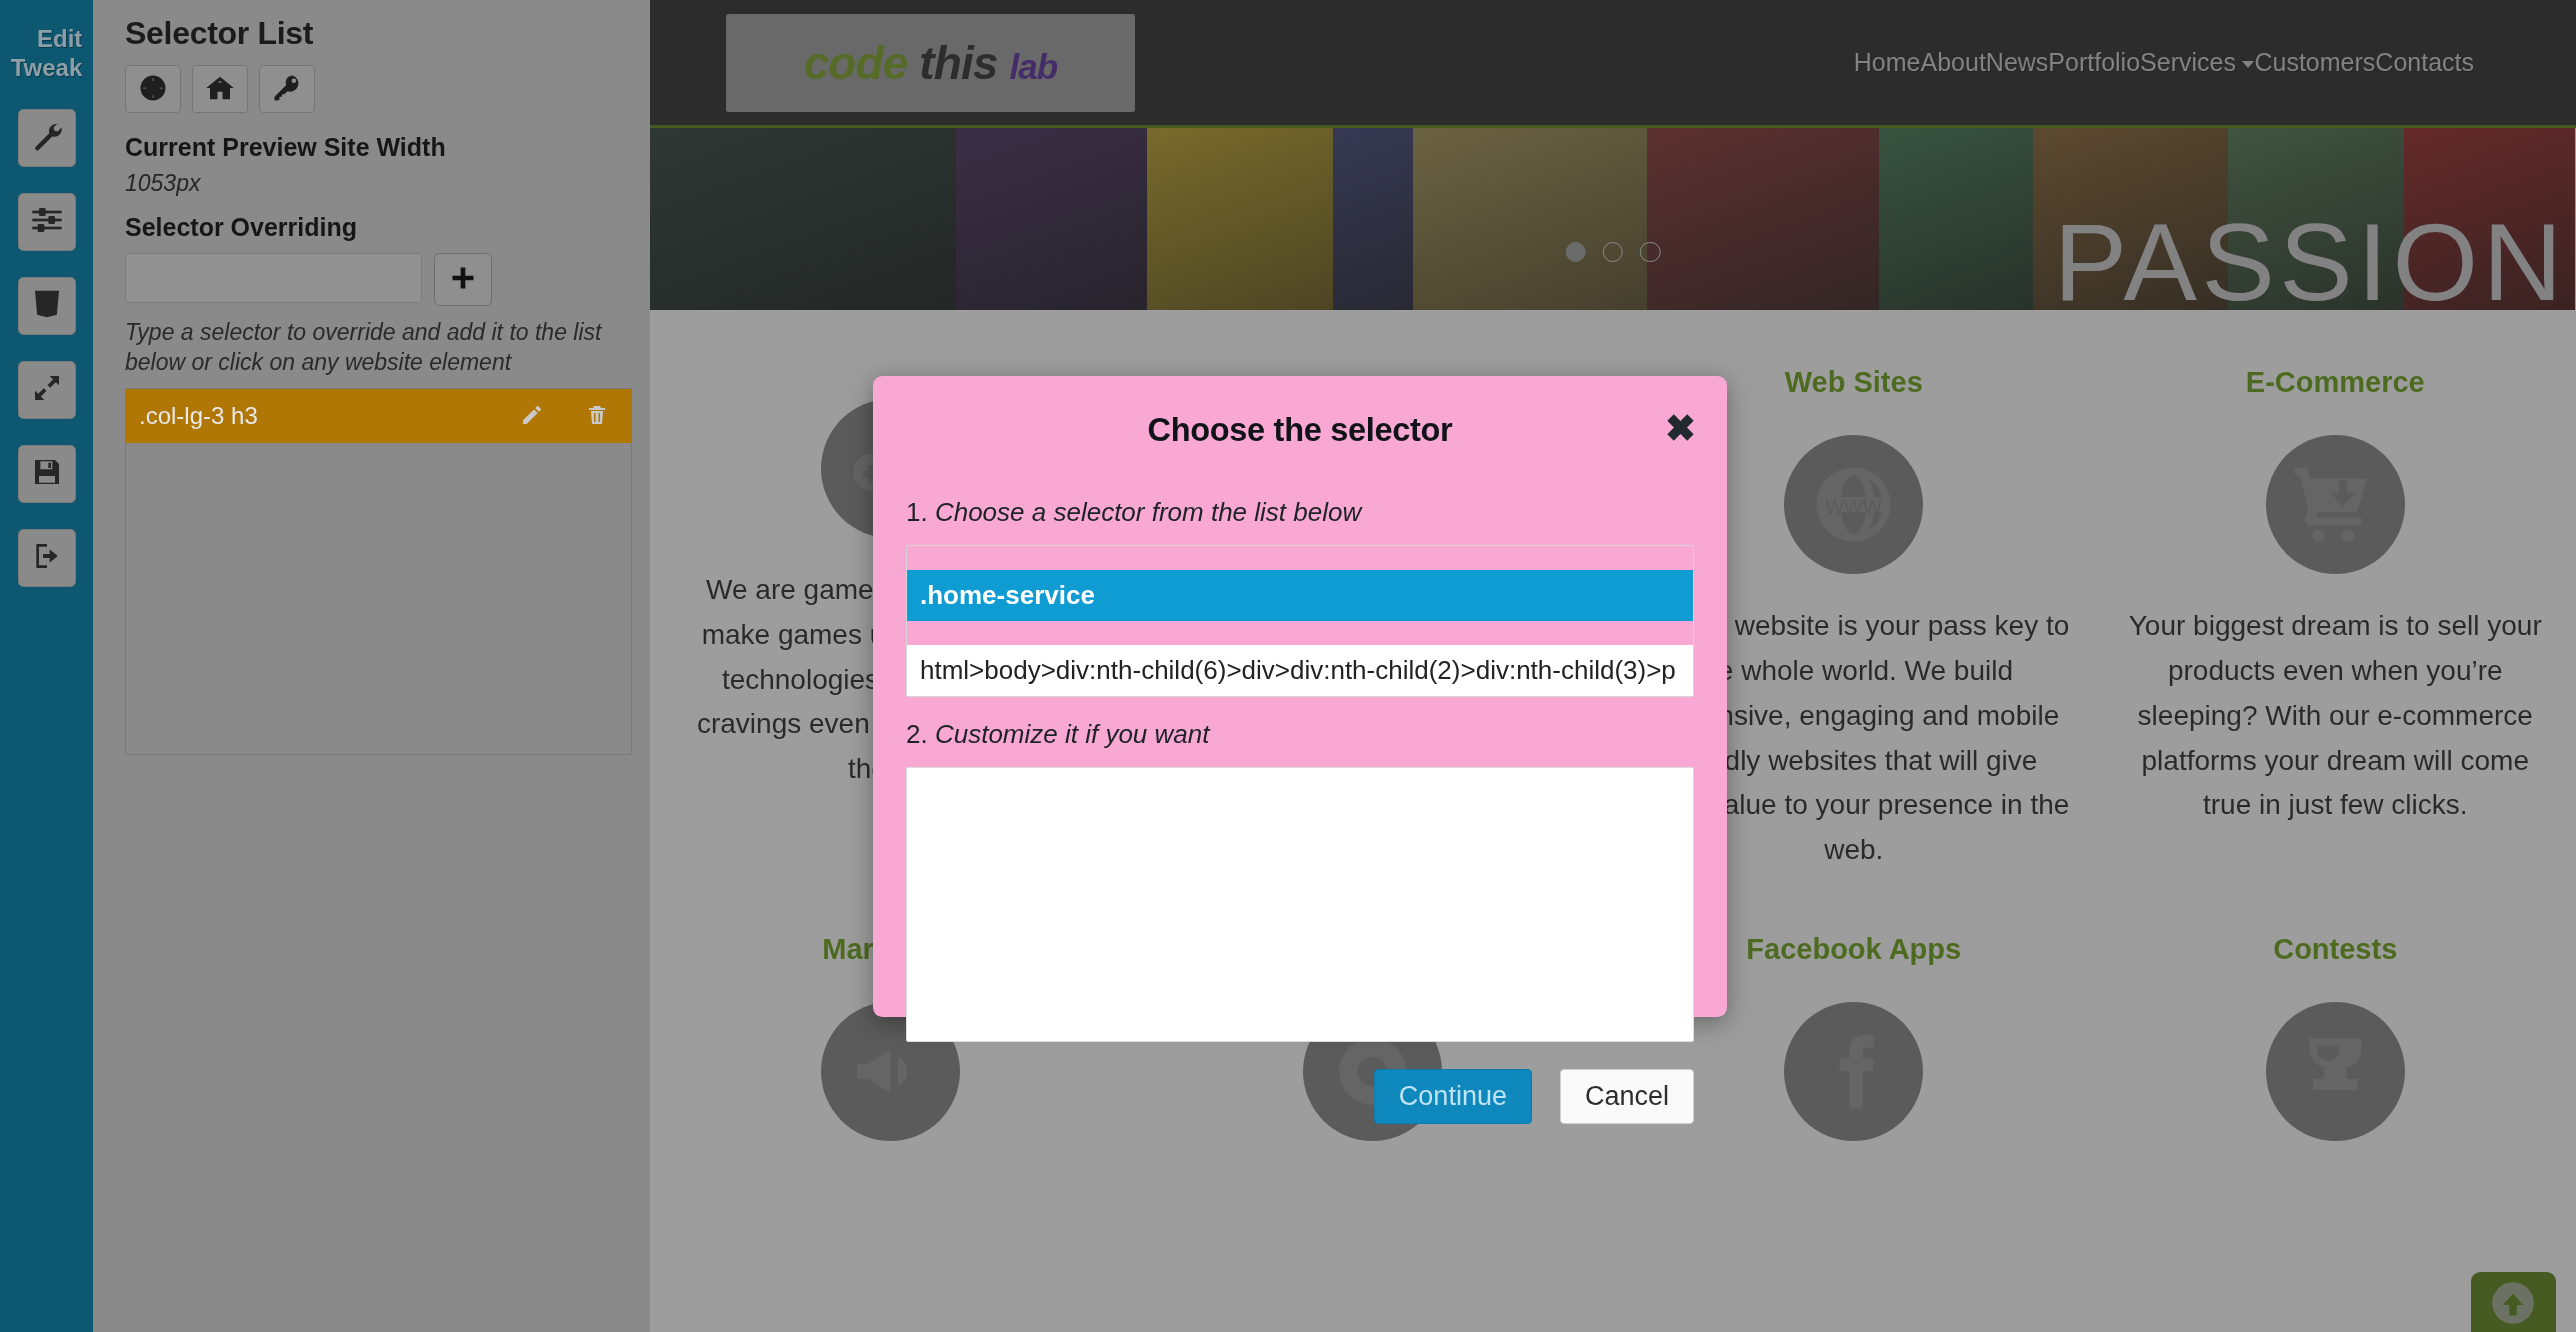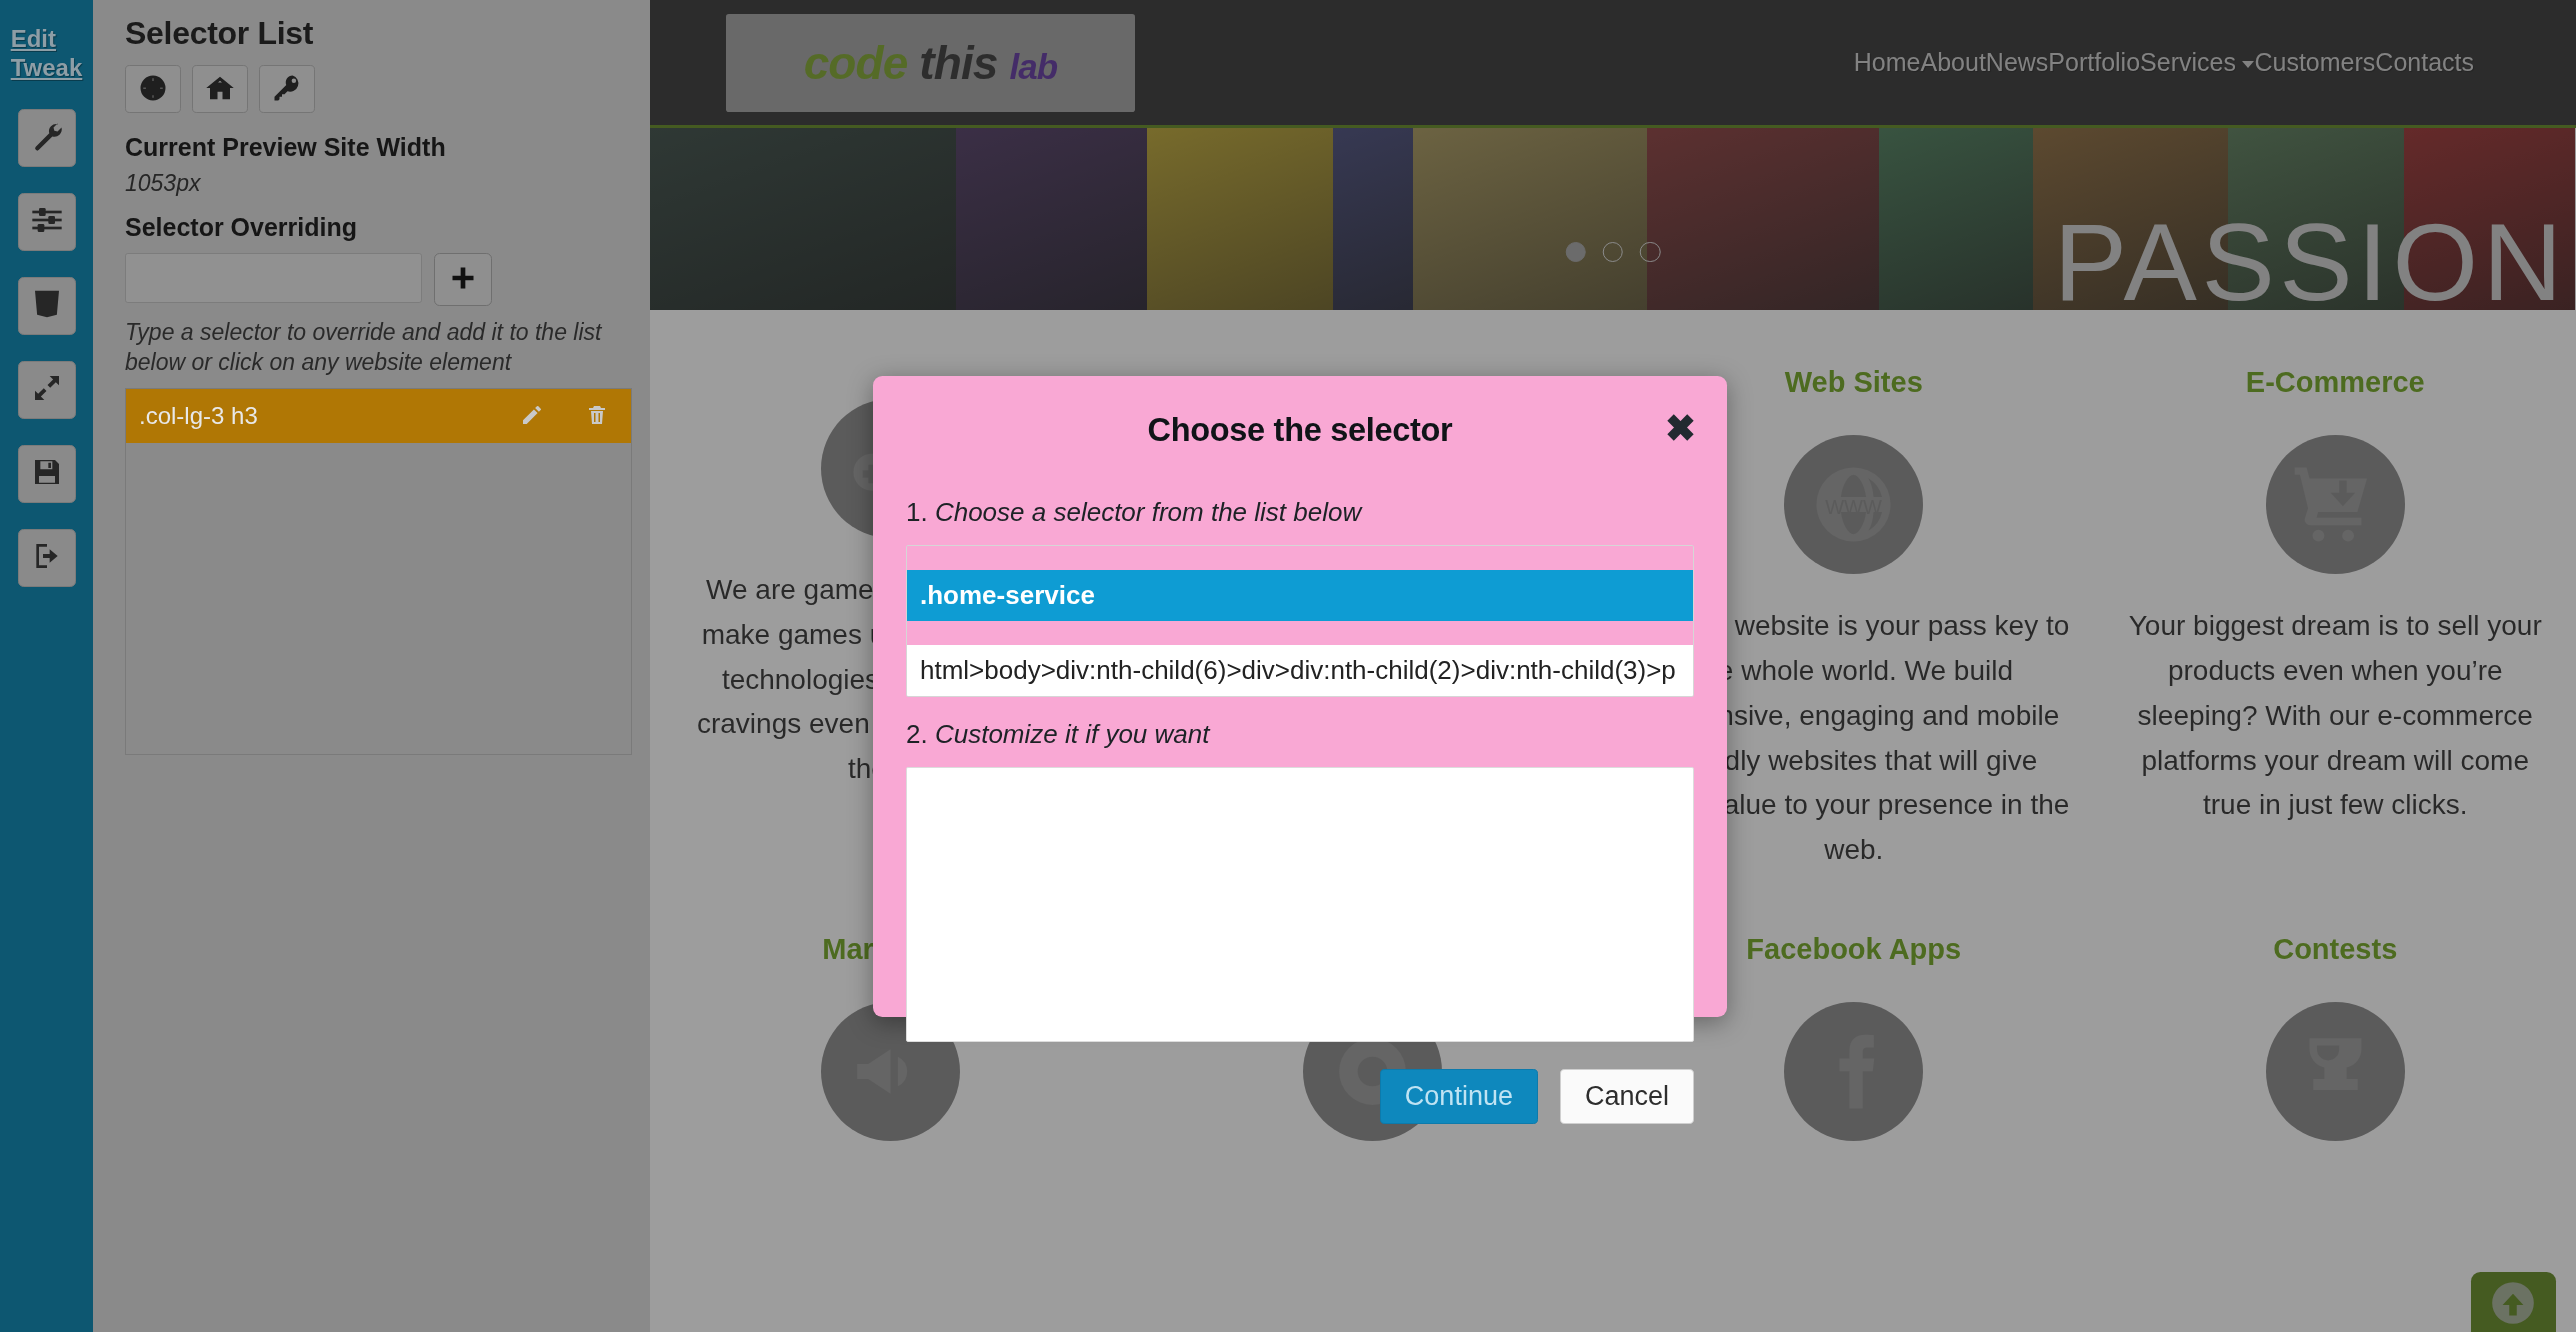--- a/index.html
+++ b/index.html
@@ -15,23 +15,22 @@
   .rail {
     position: absolute; left: 0; top: 0;
     width: 93px; height: 1333px;
     background: #0d5771;
     display: flex; flex-direction: column; align-items: center;
   }
   .rail-title {
     margin-top: 24px;
     color: #8e9ea6;
     font-size: 24px; font-weight: bold; line-height: 1.22;
-    text-align: left;
+    text-align: right;
     text-shadow: 0.9px 0.9px 0.9px rgba(0,0,0,0.35);
-    text-decoration: underline;
   }
   .rail-btns { margin-top: 26px; display: flex; flex-direction: column; gap: 26px; }
   .rail-btn {
     width: 58px; height: 58px;
     background: #8a8a8a;
     border: 0.9px solid #7b7b7b;
     border-radius: 5.6px;
     display: flex; align-items: center; justify-content: center;
     cursor: pointer;
   }
@@ -195,21 +194,21 @@
     white-space: nowrap; overflow: hidden; margin-top: 24px;
   }
   .sel-opt.sel { background: #0e9cd3; color: #fff; font-weight: bold; }
   .custom-area {
     width: 100%; height: 275px;
     border: 0.9px solid #dcdcdc; border-radius: 1.9px;
     resize: none; font-size: 22px; padding: 9.3px;
     font-family: "Liberation Sans", sans-serif;
     background: #fff; color: #222;
   }
-  .modal-foot { margin-top: 24px; display: flex; justify-content: flex-end; gap: 22px; }
+  .modal-foot { margin-top: 24px; display: flex; justify-content: flex-end; gap: 28px; }
   .btn {
     font-size: 27px; padding: 11px 24px; border-radius: 4.6px; cursor: pointer;
     font-family: "Liberation Sans", sans-serif; border: 0.9px solid transparent;
   }
   .btn-primary { background: #0e88bd; color: #bfe3f3; border-color: #0d7aab; }
   .btn-default { background: #fafafa; color: #2d2d2d; border-color: #cfcfcf; }
 </style>
 </head>
 <body>
 

